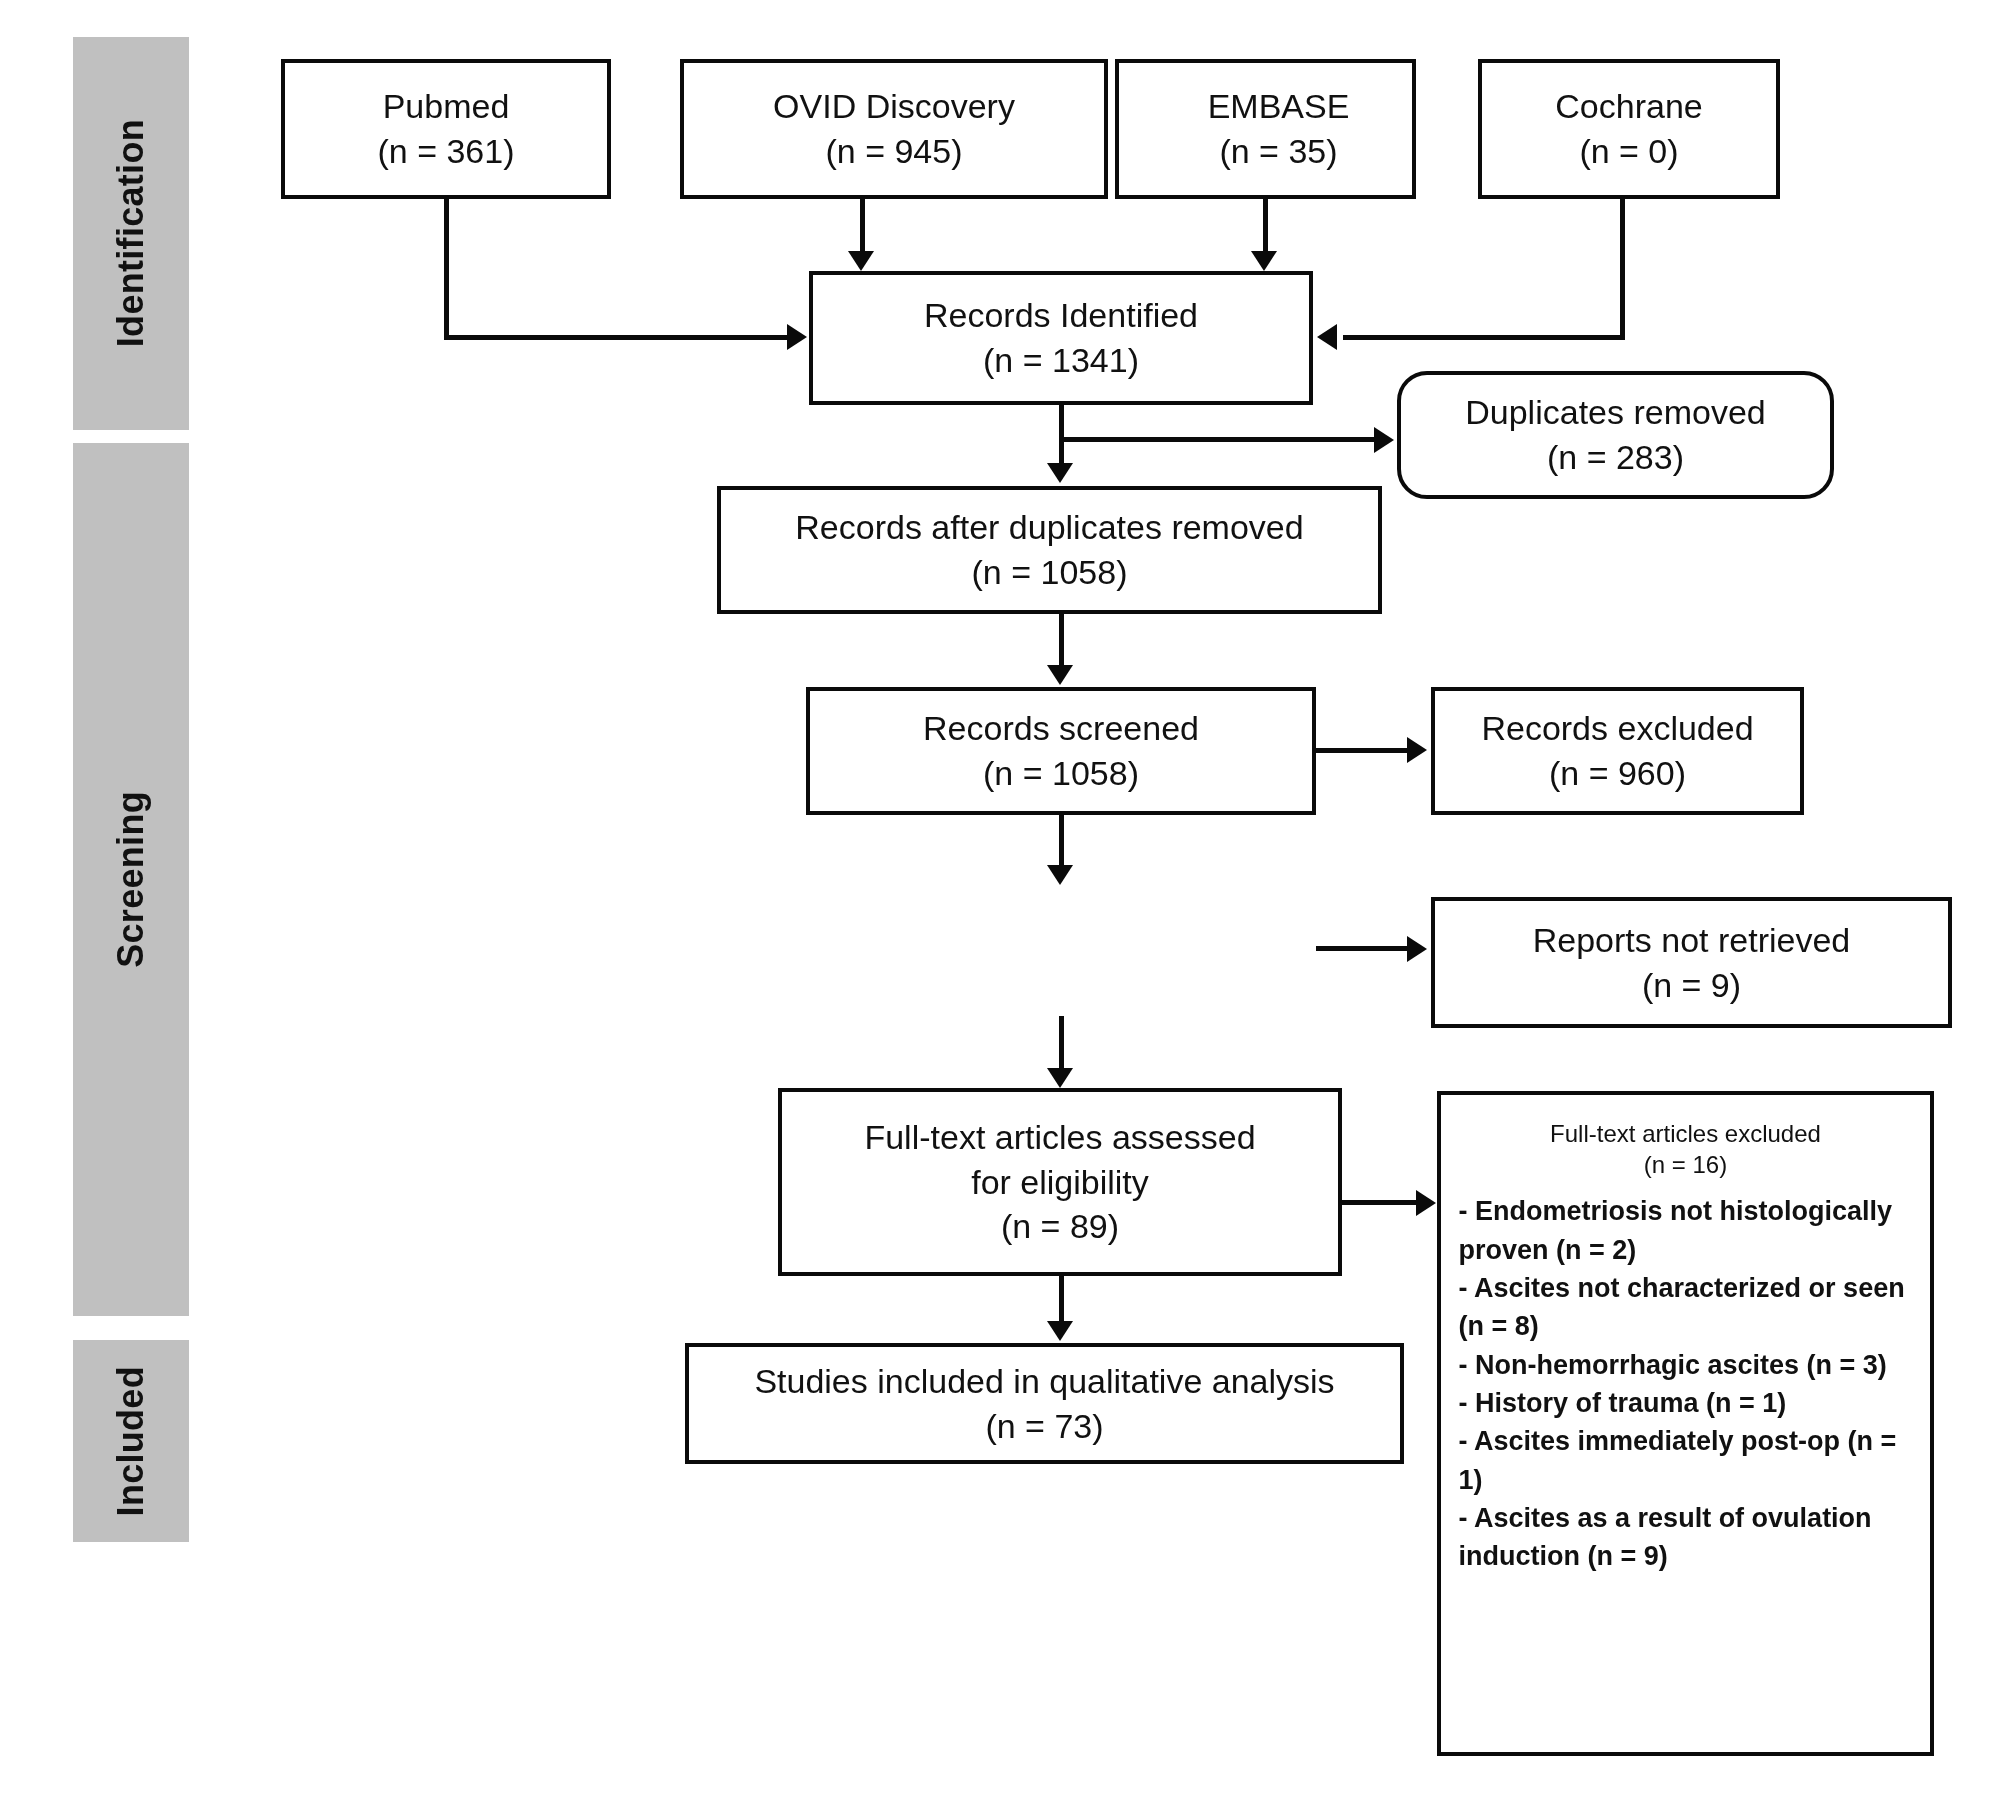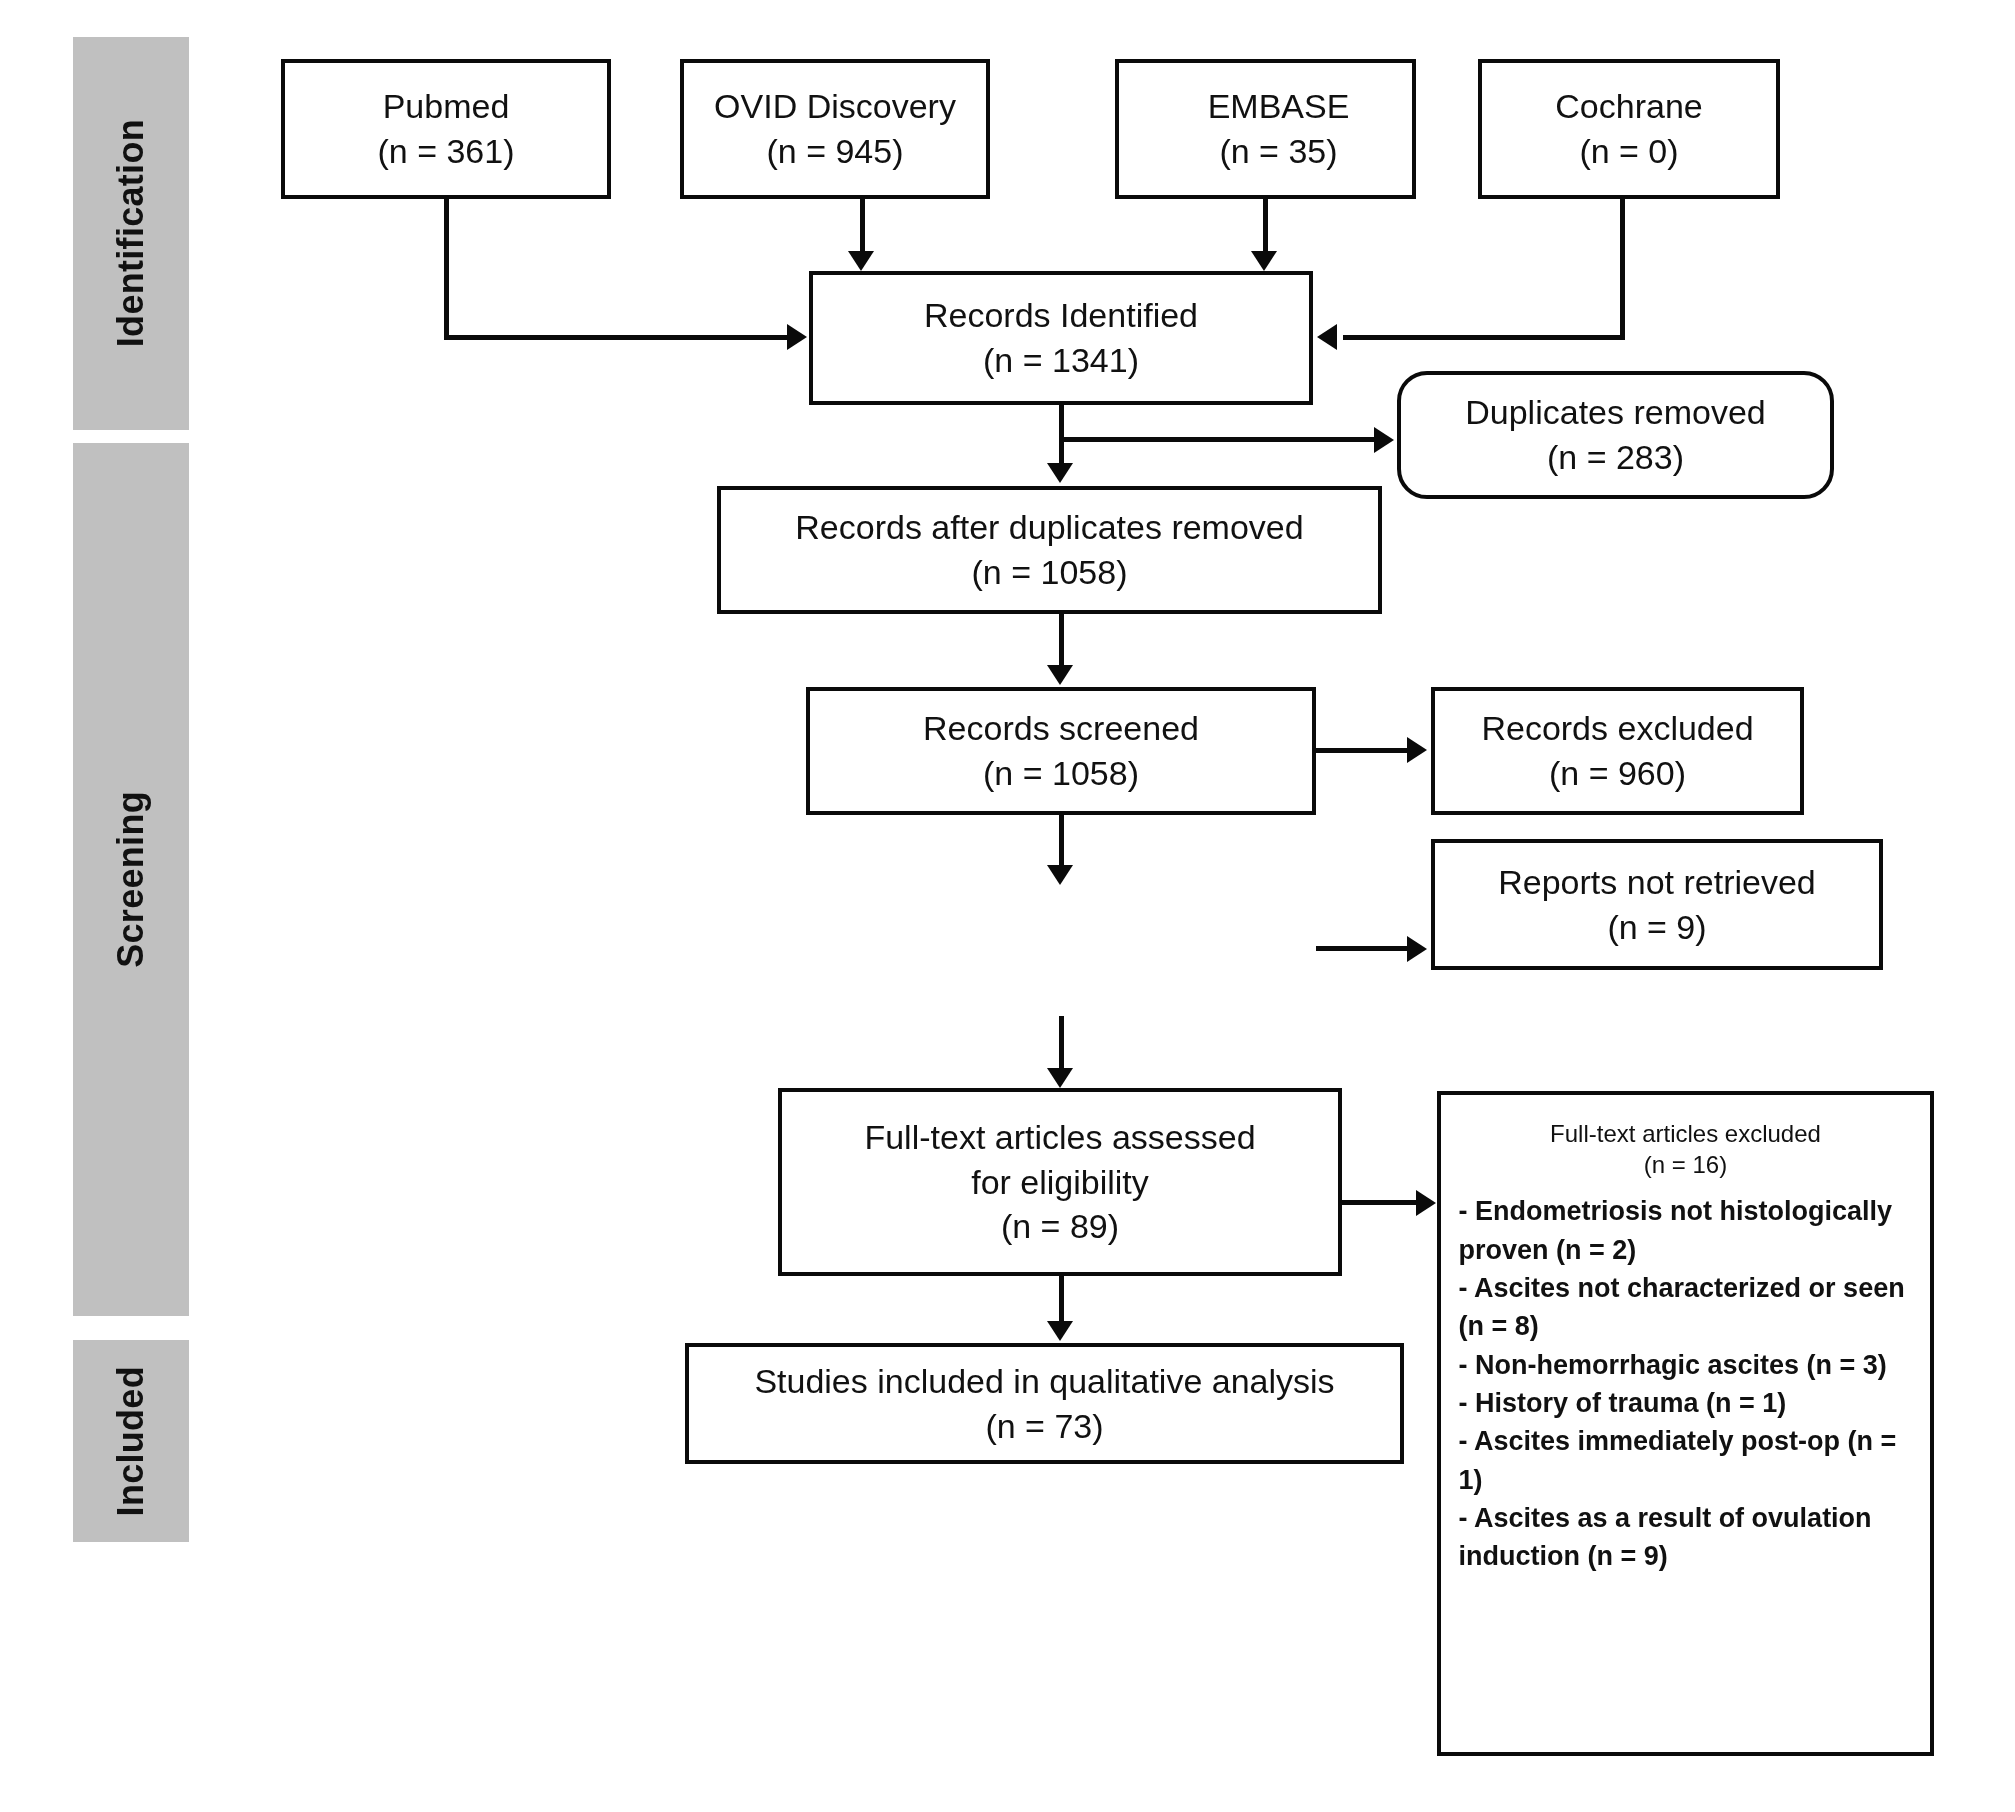--- a/index.html
+++ b/index.html
@@ -120,21 +120,21 @@
 
   <div class="phase-bar" style="left:73px; top:1340px; width:116px; height:202px;">
     <span class="phase-label">Included</span>
   </div>
 
   <div class="box" style="left:281px; top:59px; width:330px; height:140px;">
     <span class="line">Pubmed</span>
     <span class="line">(n = 361)</span>
   </div>
 
-  <div class="box" style="left:680px; top:59px; width:310px; height:140px;">
+  <div class="box" style="left:680px; top:59px; width:428px; height:140px;">
     <span class="line">OVID Discovery</span>
     <span class="line">(n = 945)</span>
   </div>
 
   <div class="box" style="left:1115px; top:59px; width:301px; height:140px;padding-left:34px;">
     <span class="line">EMBASE</span>
     <span class="line">(n = 35)</span>
   </div>
 
   <div class="box" style="left:1478px; top:59px; width:302px; height:140px;">
@@ -161,21 +161,21 @@
     <span class="line">Records screened</span>
     <span class="line">(n = 1058)</span>
   </div>
 
   <div class="box" style="left:1431px; top:687px; width:373px; height:128px;">
     <span class="line">Records excluded</span>
     <span class="line">(n = 960)</span>
   </div>
 
 
-  <div class="box" style="left:1431px; top:839px; width:452px; height:131px;">
+  <div class="box" style="left:1431px; top:897px; width:521px; height:131px;">
     <span class="line">Reports not retrieved</span>
     <span class="line">(n = 9)</span>
   </div>
 
   <div class="box" style="left:778px; top:1088px; width:564px; height:188px;">
     <span class="line">Full-text articles assessed</span>
     <span class="line">for eligibility</span>
     <span class="line">(n = 89)</span>
   </div>
 

